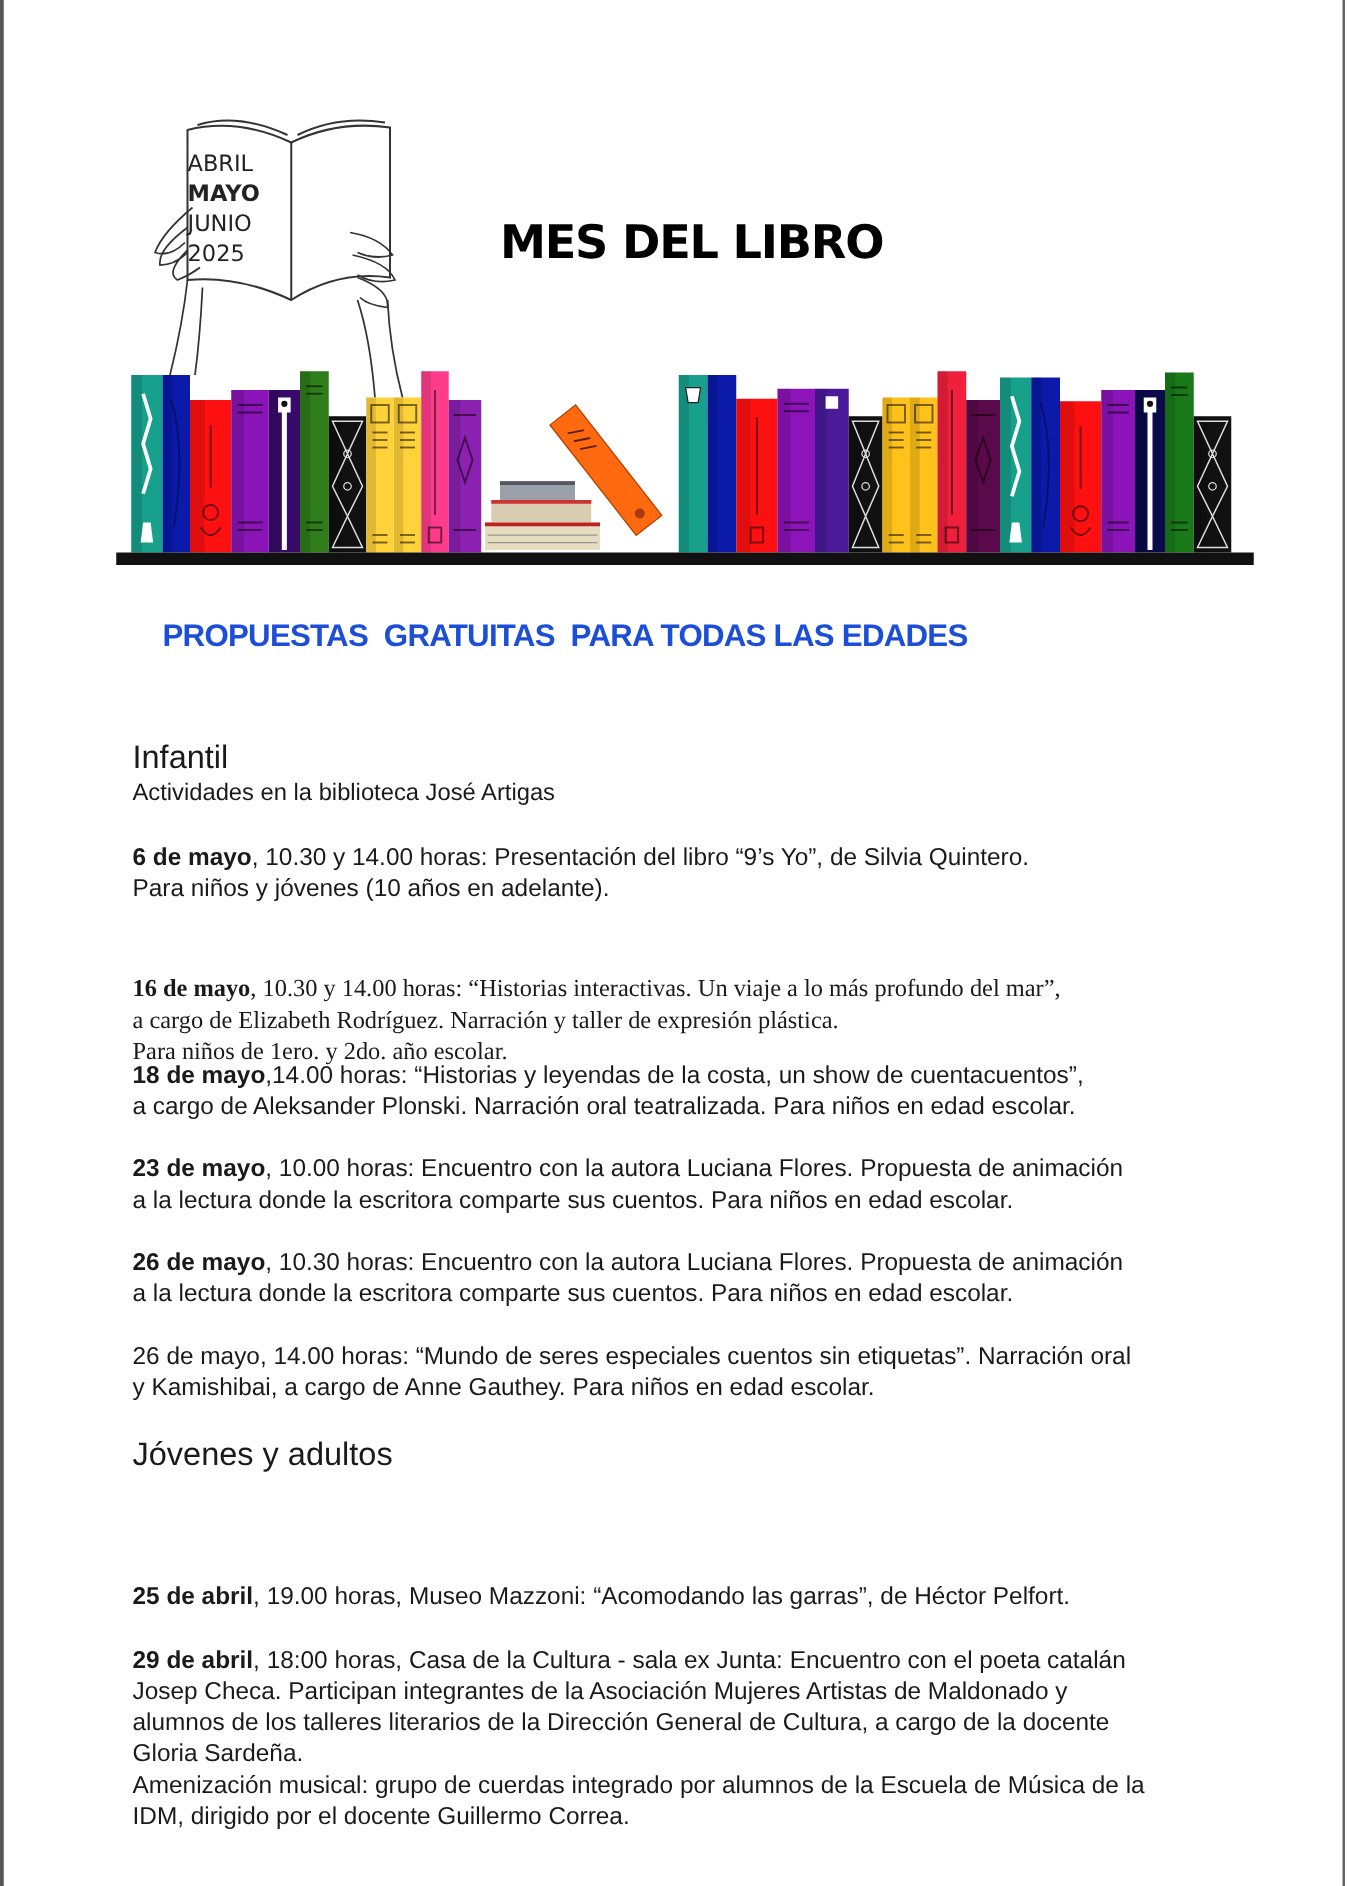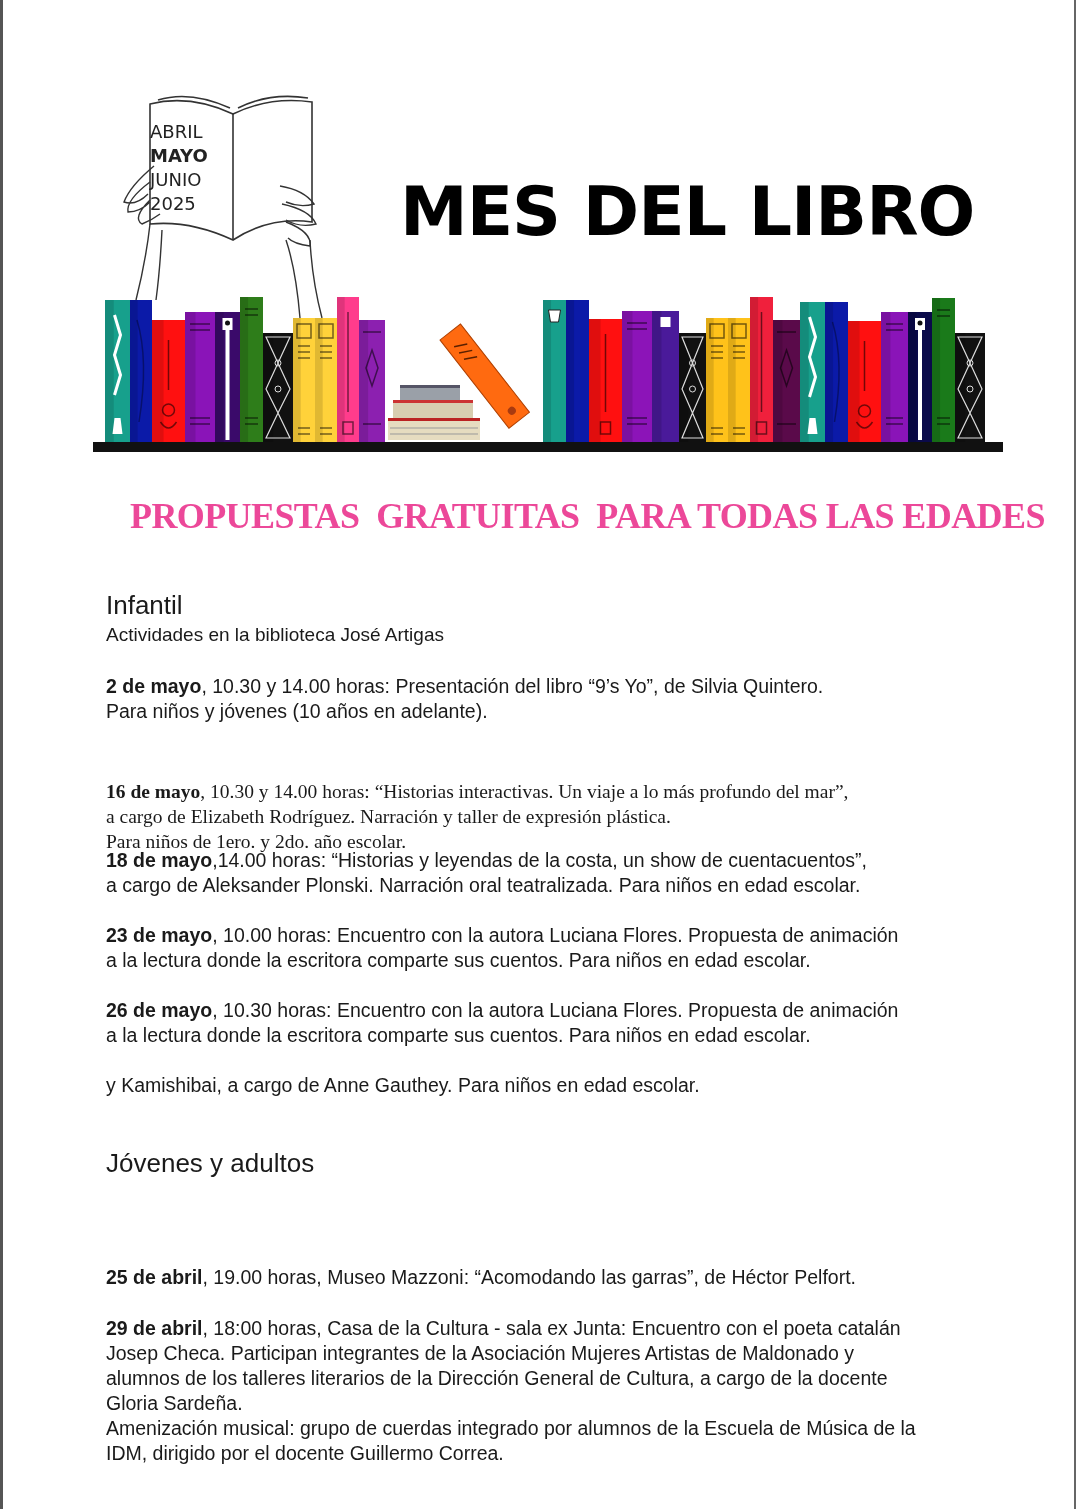--- a/index.html
+++ b/index.html
@@ -17,26 +17,26 @@
   .book-text {
     position: absolute; left: 60px; top: 30px; width: 80px;
     text-align: left; font-family: "DejaVu Sans", sans-serif;
     font-size: 18px; line-height: 24px; color: #222;
   }
   .book-text .bold { font-weight: bold; }
 
   .main-title {
     position: absolute; left: 400px; top: 172px;
     font-family: "DejaVu Sans", sans-serif; font-weight: bold;
-    font-size: 68px; letter-spacing: -1px; color: #000; white-space: nowrap;
+    font-size: 37px; letter-spacing: -1px; color: #000; white-space: nowrap;
   }
   .subtitle {
     position: absolute; left: 130px; top: 495px; width: 830px;
-    font-family: Liberation Serif, serif; font-weight: bold;
-    font-size: 36px; color: #ec4899; white-space: pre; letter-spacing: -0.6px;
+    font-family: Liberation Sans, sans-serif; font-weight: bold;
+    font-size: 25px; color: #1d4ed8; white-space: pre; letter-spacing: -0.6px;
   }
 
   .section-heading {
     position: absolute; left: 106px; font-size: 26px; color: #1a1a1a;
   }
   .section-sub { position: absolute; left: 106px; font-size: 19px; }
   .event {
     position: absolute; left: 106px; width: 920px;
     font-size: 19.5px; line-height: 25px; color: #1a1a1a;
   }
@@ -297,41 +297,42 @@
   </div>
 </div>
 
 <div class="main-title">MES DEL LIBRO</div>
 <div class="subtitle">PROPUESTAS  GRATUITAS  PARA TODAS LAS EDADES</div>
 
 <div class="section-heading" style="top:590px;">Infantil</div>
 <div class="section-sub" style="top:624px;">Actividades en la biblioteca José Artigas</div>
 
 <div class="event" style="top:674px;">
-    <span class="line"><span class="date">2 de mayo</span>, 10.30 y 14.00 horas: Presentación del libro “9’s Yo”, de Silvia Quintero.</span>
+    <span class="line"><span class="date">6 de mayo</span>, 10.30 y 14.00 horas: Presentación del libro “9’s Yo”, de Silvia Quintero.</span>
     <span class="line">Para niños y jóvenes (10 años en adelante).</span>
   </div>
 <div class="event" style="top:779px;font-family:Liberation Serif, serif;">
     <span class="line"><span class="date">16 de mayo</span>, 10.30 y 14.00 horas: “Historias interactivas. Un viaje a lo más profundo del mar”,</span>
     <span class="line">a cargo de Elizabeth Rodríguez. Narración y taller de expresión plástica.</span>
     <span class="line">Para niños de 1ero. y 2do. año escolar.</span>
   </div>
 <div class="event" style="top:848px;">
     <span class="line"><span class="date">18 de mayo</span>,14.00 horas: “Historias y leyendas de la costa, un show de cuentacuentos”,</span>
     <span class="line">a cargo de Aleksander Plonski. Narración oral teatralizada. Para niños en edad escolar.</span>
   </div>
 <div class="event" style="top:923px;">
     <span class="line"><span class="date">23 de mayo</span>, 10.00 horas:  Encuentro con la autora Luciana Flores. Propuesta de animación</span>
     <span class="line">a la lectura donde la escritora comparte sus cuentos. Para niños en edad escolar.</span>
   </div>
 <div class="event" style="top:998px;">
     <span class="line"><span class="date">26 de mayo</span>, 10.30 horas: Encuentro con la autora Luciana Flores. Propuesta de animación</span>
     <span class="line">a la lectura donde la escritora comparte sus cuentos. Para niños en edad escolar.</span>
   </div>
 <div class="event" style="top:1073px;">
+    <span class="line"><span>26 de mayo</span>, 14.00 horas: “Mundo de seres especiales cuentos sin etiquetas”. Narración oral</span>
     <span class="line">y Kamishibai, a cargo de Anne Gauthey. Para niños en edad escolar.</span>
   </div>
 
 <div class="section-heading" style="top:1148px;">Jóvenes y adultos</div>
 
 <div class="event" style="top:1265px;">
     <span class="line"><span class="date">25 de abril</span>, 19.00 horas, Museo Mazzoni:  “Acomodando las garras”, de Héctor Pelfort.</span>
   </div>
 <div class="event" style="top:1316px;">
     <span class="line"><span class="date">29 de abril</span>, 18:00 horas, Casa de la Cultura - sala ex Junta: Encuentro con el poeta catalán</span>

